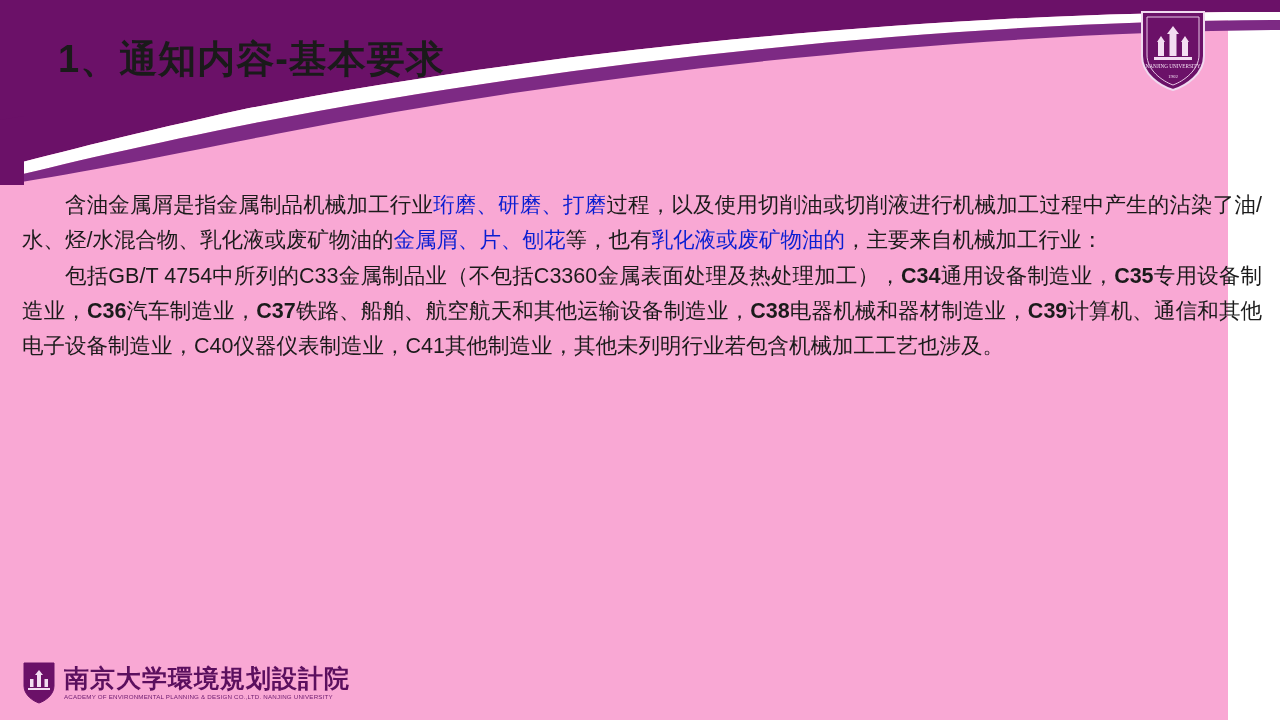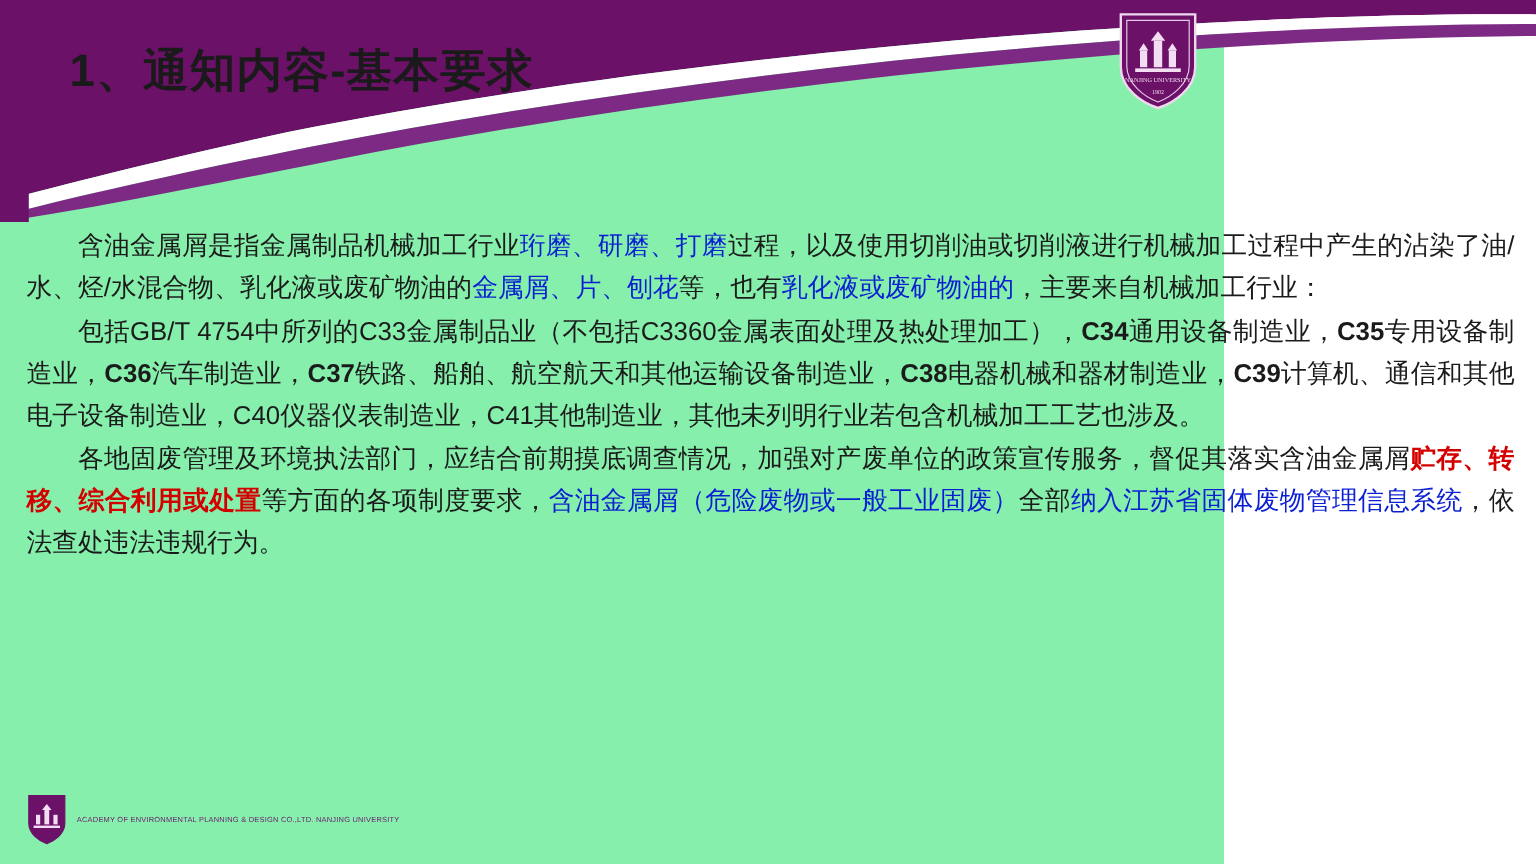--- a/index.html
+++ b/index.html
@@ -8,23 +8,23 @@
   }
   body {
     width: 1280px;
     height: 720px;
     overflow: hidden;
     background: #ffffff;
     font-family: "Liberation Sans", sans-serif;
   }
   .slide {
     position: relative;
-    width: 1020px;
+    width: 1228px;
     height: 720px;
-    background: #86efac;
+    background: #f9a8d4;
   }
 
   
   .banner {
     position: absolute;
     left: 0;
     top: 0;
     width: 1280px;
     height: 185px;
     overflow: hidden;
@@ -144,36 +144,34 @@
     </svg>
   </div>
 
   <div class="body-text">
     <p class="para">
       <span>含油金属屑是指金属制品机械加工行业</span><span class="hl-blue">珩磨、研磨、打磨</span><span>过程，以及使用切削油或切削液进行机械加工过程中产生的沾染了油/水、烃/水混合物、乳化液或废矿物油的</span><span class="hl-blue">金属屑、片、刨花</span><span>等，也有</span><span class="hl-blue">乳化液或废矿物油的</span><span>，主要来自机械加工行业：</span>
     </p>
     <p class="para">
       <span>包括GB/T 4754中所列的C33金属制品业（不包括C3360金属表面处理及热处理加工），</span><span class="bold">C34</span><span>通用设备制造业，</span><span class="bold">C35</span><span>专用设备制造业，</span><span class="bold">C36</span><span>汽车制造业，</span><span class="bold">C37</span><span>铁路、船舶、航空航天和其他运输设备制造业，</span><span class="bold">C38</span><span>电器机械和器材制造业，</span><span class="bold">C39</span><span>计算机、通信和其他电子设备制造业，C40仪器仪表制造业，C41其他制造业，其他未列明行业若包含机械加工工艺也涉及。</span>
     </p>
-    <p class="para">
-      <span>各地固废管理及环境执法部门，应结合前期摸底调查情况，加强对产废单位的政策宣传服务，督促其落实含油金属屑</span><span class="hl-red">贮存、转移、综合利用或处置</span><span>等方面的各项制度要求，</span><span class="hl-blue">含油金属屑（危险废物或一般工业固废）</span><span>全部</span><span class="hl-blue">纳入江苏省固体废物管理信息系统</span><span>，依法查处违法违规行为。</span>
-    </p>
   </div>
 
   <div class="footer">
     <div class="footer-shield">
       <svg width="34" height="44" viewBox="0 0 34 44" xmlns="http://www.w3.org/2000/svg">
         <path d="M2,2 L32,2 L32,25 C32,34 23,40 17,42 C11,40 2,34 2,25 Z" fill="#6b1168" stroke="#6b1168" stroke-width="1"></path>
         <g fill="#f3ddf2">
           <rect x="15" y="14" width="4" height="12"></rect>
           <path d="M17,9 L21,14 L13,14 Z"></path>
           <rect x="8" y="18" width="3.5" height="8"></rect>
           <rect x="22.5" y="18" width="3.5" height="8"></rect>
           <rect x="6" y="27" width="22" height="2"></rect>
         </g>
       </svg>
     </div>
     <div class="footer-texts">
+      <div class="footer-cn">南京大学環境規划設計院</div>
       <div class="footer-en">ACADEMY OF ENVIRONMENTAL PLANNING &amp; DESIGN CO.,LTD. NANJING UNIVERSITY</div>
     </div>
   </div>
 
 </div>
 
 </body></html>

